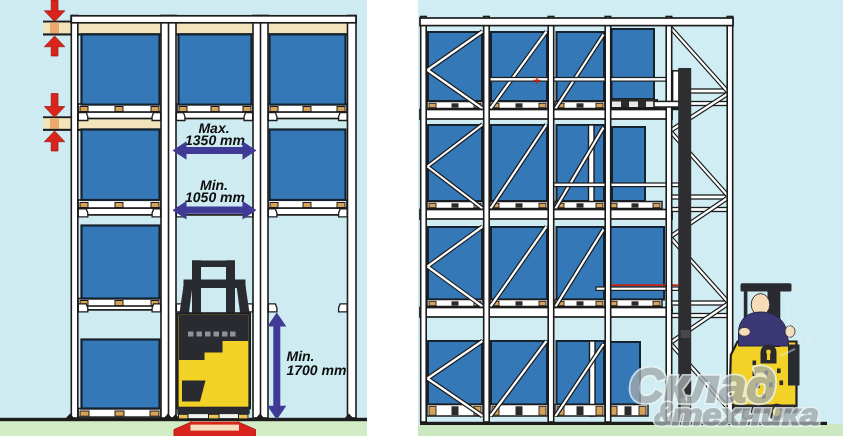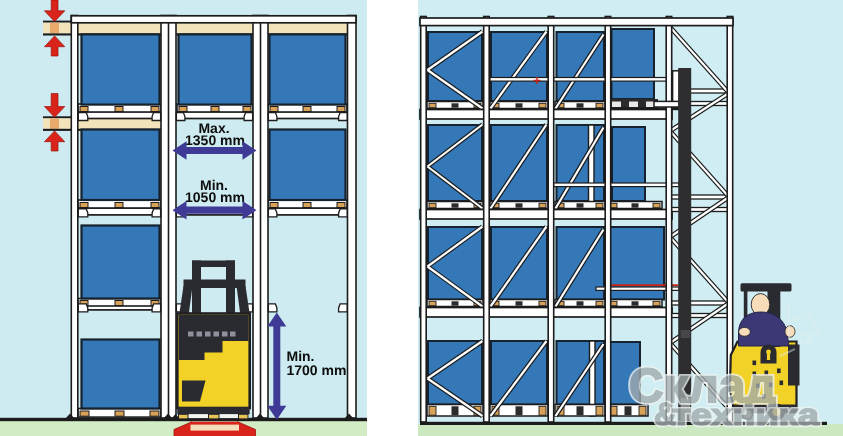--- a/index.html
+++ b/index.html
@@ -1,16 +1,16 @@
 <!DOCTYPE html>
 <html><head>
 <meta charset="utf-8">
 <style>
   html,body{margin:0;padding:0;background:#fff;}
-  #scene{position:relative;width:843px;height:436px;overflow:hidden;font-family:"Liberation Sans",sans-serif;transform:translateZ(0);}
+  #scene{position:relative;width:843px;height:436px;overflow:hidden;font-family:"Liberation Sans",sans-serif;transform:translateZ(0);font-style:italic;}
   text{text-rendering:geometricPrecision;}
 </style>
 </head>
 <body>
 <div id="scene">
 <svg width="843" height="436" viewBox="0 0 843 436">
 
 <rect x="0" y="0" width="367" height="436" fill="#cdebf0"></rect>
 
 <rect x="367" y="0" width="51" height="436" fill="#ffffff"></rect>

